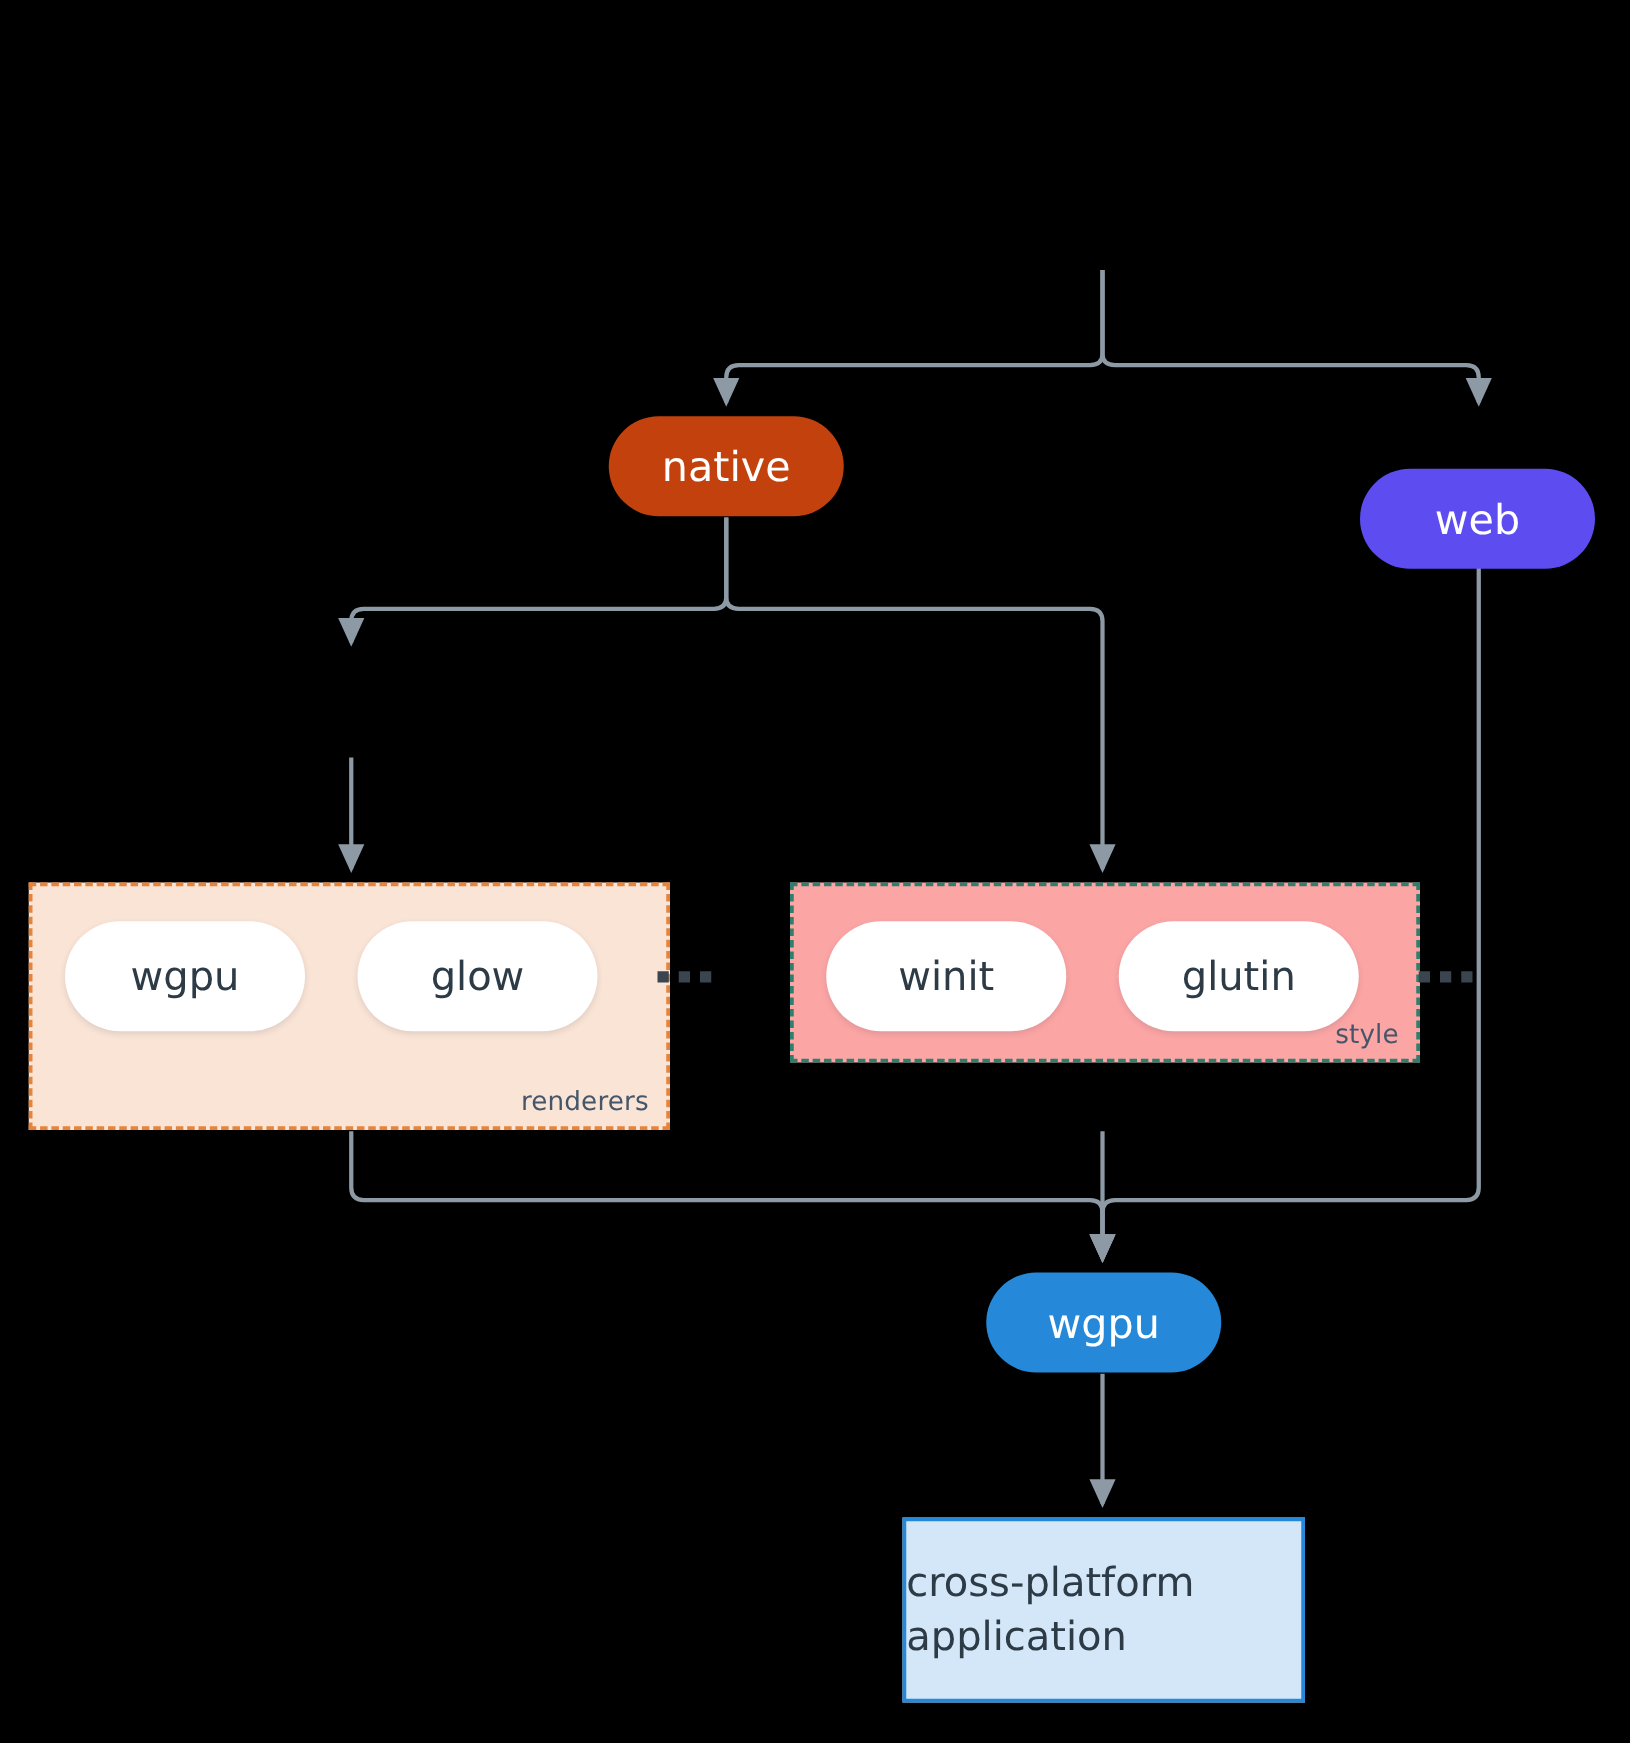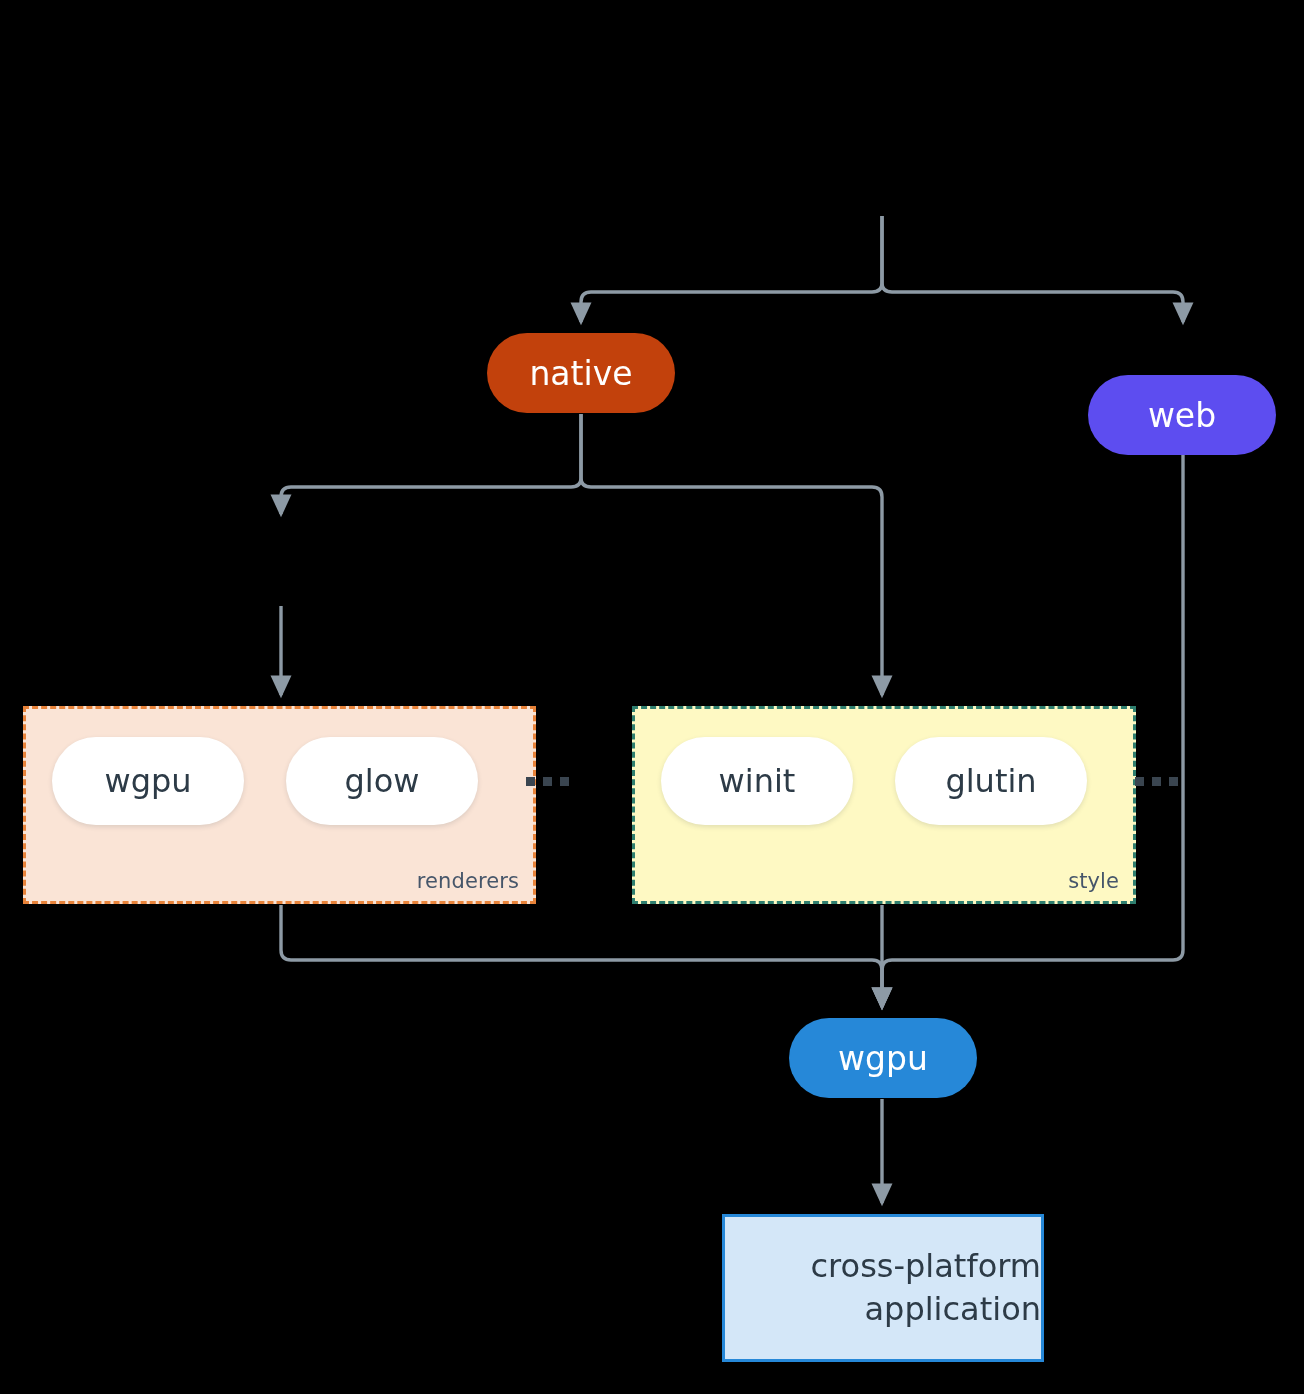--- a/index.html
+++ b/index.html
@@ -65,22 +65,22 @@
     top: 706px;
     width: 513px;
     height: 198px;
     background: #fae4d6;
     border-color: #e8833a;
   }
   #cluster-shells {
     left: 632px;
     top: 706px;
     width: 504px;
-    height: 198px;
-    background: #fef9c3;
+    height: 144px;
+    background: #fca5a5;
     border-color: #2f7f6f;
   }
 
   
   .chip {
     background: #ffffff;
     border-radius: 999px;
     color: #2d3b47;
     font-size: 32px;
     display: flex;
@@ -130,21 +130,21 @@
     height: 148px;
     box-sizing: border-box;
     background: #d4e7f8;
     border: 3px solid #2688d8;
     color: #2d3b47;
     font-size: 32px;
     line-height: 1.35;
     text-align: center;
     display: flex;
     flex-direction: column;
-    align-items: flex-end;
+    align-items: flex-start;
     justify-content: center;
   }
 </style>
 </head>
 <body>
 
 <div id="stage">
 
   <svg id="edges" viewBox="0 0 1304 1394" width="1304" height="1394" xmlns="http://www.w3.org/2000/svg">
     <defs>

